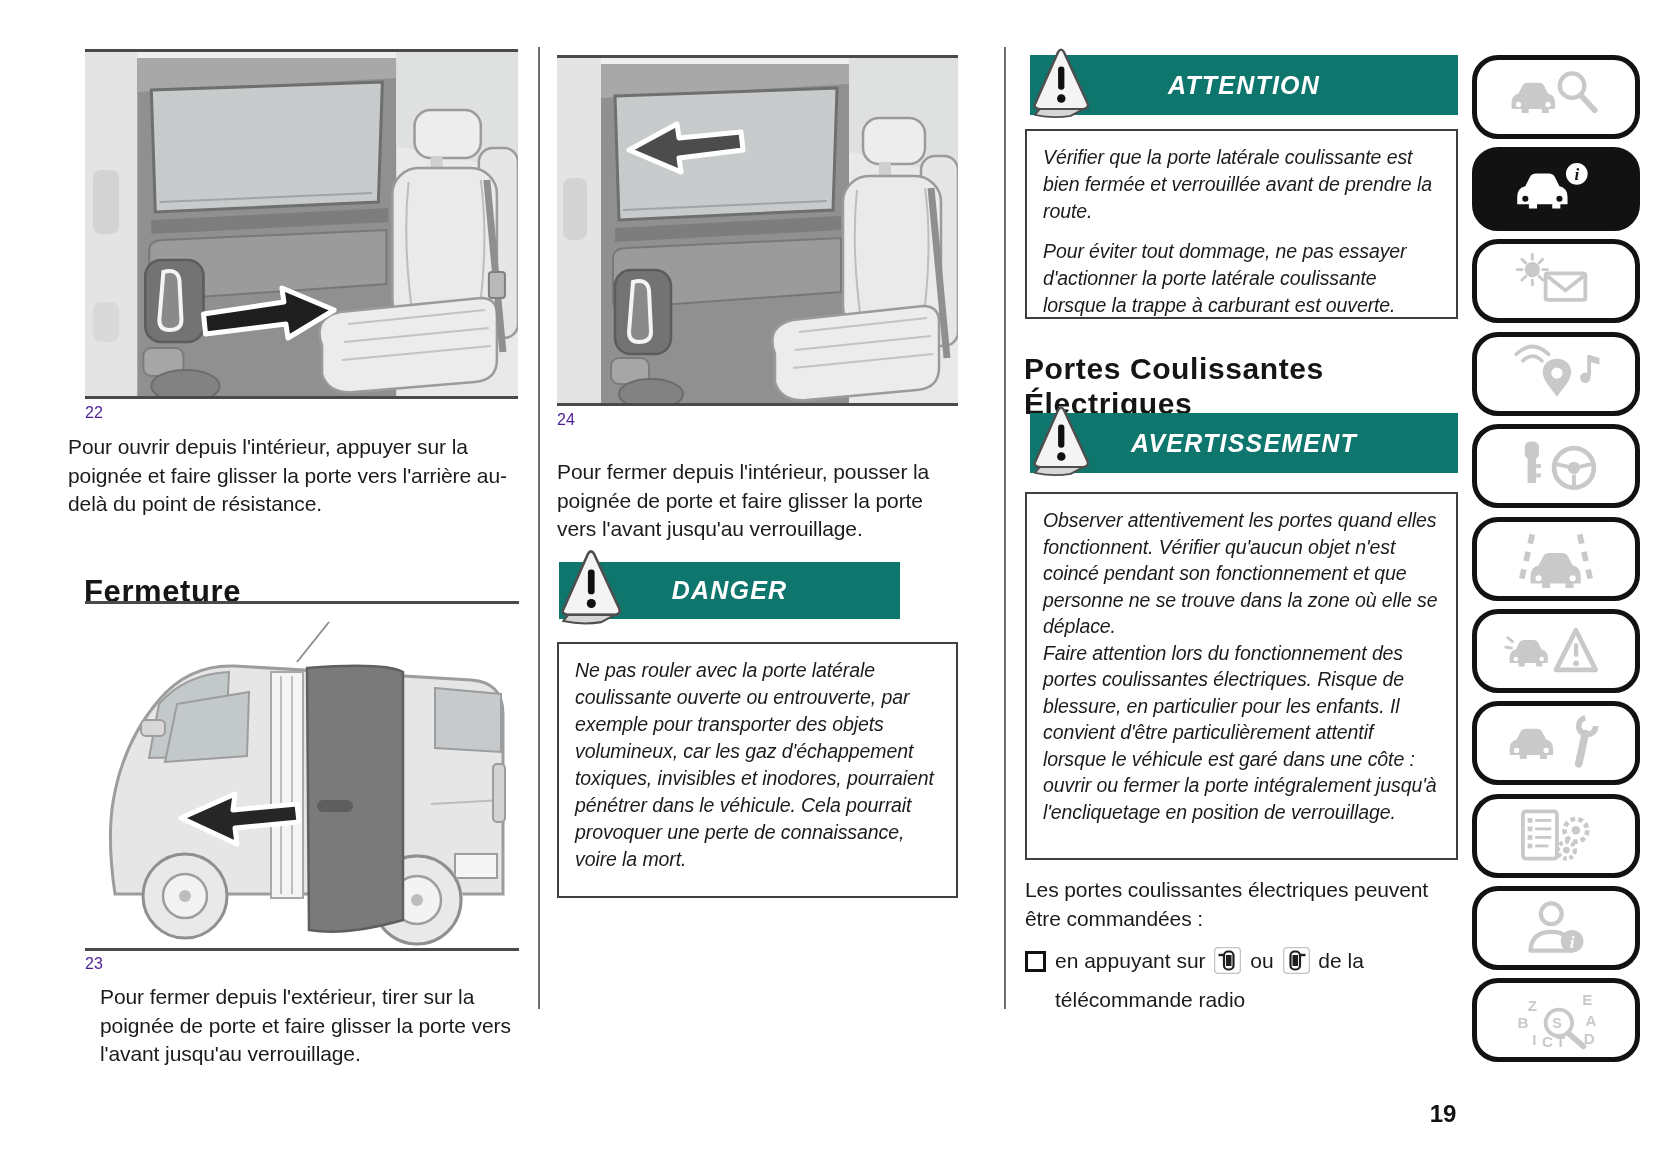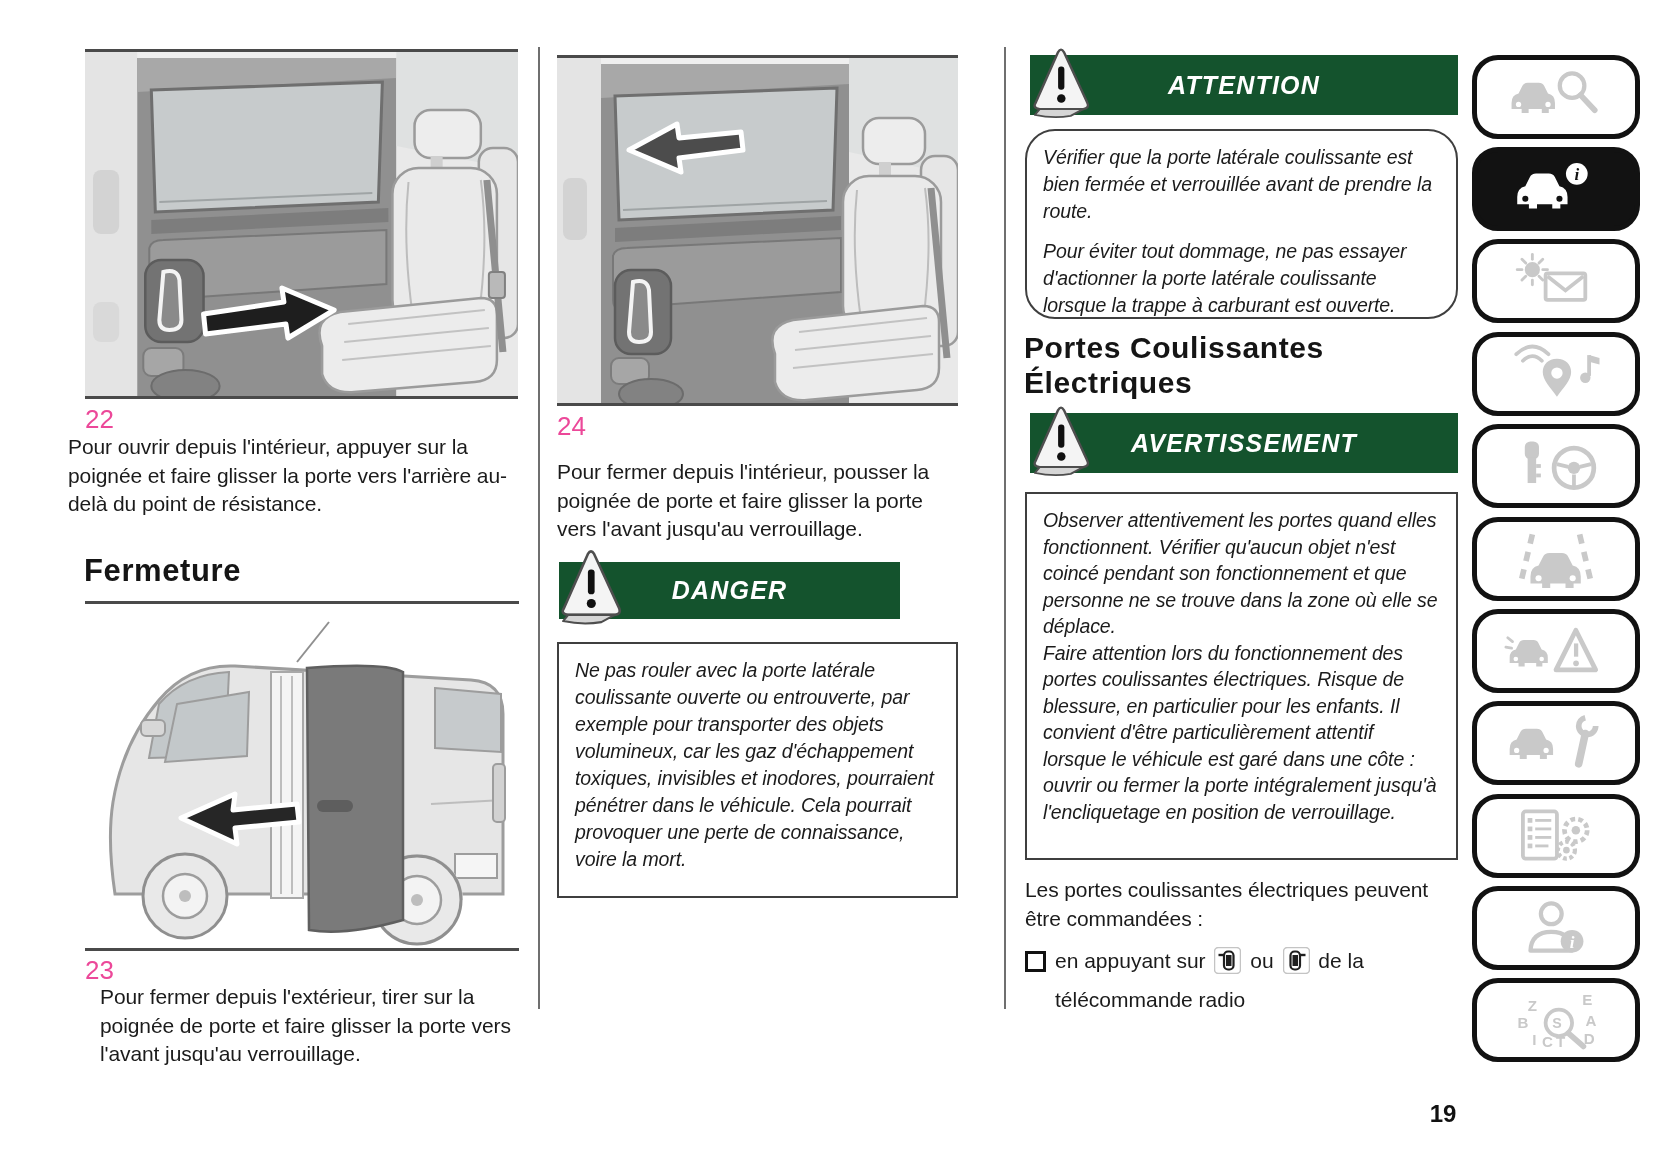--- a/index.html
+++ b/index.html
@@ -3,26 +3,26 @@
 <meta charset="utf-8">
 <style>
   html,body{margin:0;padding:0;background:#ffffff;}
   body{font-family:"Liberation Sans",sans-serif;color:#1b1b1b;}
   #page{position:relative;width:1653px;height:1165px;background:#fff;overflow:hidden;}
 
   .vsep{position:absolute;top:47px;height:962px;width:2px;background:#6f6f6f;}
 
   .figure{position:absolute;box-sizing:border-box;border-top:3px solid #4a4a4a;border-bottom:3px solid #4a4a4a;background:#fff;}
   .figure svg{display:block;width:100%;height:100%;}
-  .figcaption{position:absolute;font-size:26px;color:#ec4899;}
+  .figcaption{position:absolute;font-size:16px;color:#4c1d95;}
 
   .para{position:absolute;font-size:21px;line-height:28.5px;letter-spacing:-0.1px;}
-  .h1{position:absolute;font-weight:900;font-size:31px;letter-spacing:0.6px;color:#151515;}
-
-  .warnbar{position:absolute;background:#14532d;color:#ffffff;display:flex;align-items:center;justify-content:center;
+  .h1{position:absolute;font-weight:900;font-size:31px;letter-spacing:0.6px;color:#151515;margin-top:21px;}
+
+  .warnbar{position:absolute;background:#0f766e;color:#ffffff;display:flex;align-items:center;justify-content:center;
            font-weight:bold;font-style:italic;font-size:25px;letter-spacing:1.2px;}
   .tri{position:absolute;z-index:3;}
   .warnbox{position:absolute;box-sizing:border-box;border:2.5px solid #3f3f3f;padding:13px 16px;
            font-style:italic;font-size:19.5px;line-height:27px;letter-spacing:-0.1px;}
   .warnbox p{margin:0;}
   .warnbox p.gap{margin-top:13px;}
 
   .bullet-item{position:absolute;font-size:21px;line-height:33px;padding-left:30px;}
   .sq{position:absolute;left:0;top:7px;width:15px;height:15px;border:3.5px solid #111;display:inline-block;}
   .door-ico{display:inline-block;vertical-align:-6px;margin:0 3px;}
@@ -166,21 +166,21 @@
 
   <div class="warnbar" style="left:1030px;top:55px;width:428px;height:60px;">
     <span>ATTENTION</span>
   </div>
   <svg class="tri" style="left:1032px;top:44px;" width="58" height="78" viewBox="0 0 60 76">
     <path d="M27 6 Q30 1 33 6 L57 58 Q60 64 53 65 L8 65 Q0 64 4 58 Z" fill="#f4f4f4" stroke="#4e4e4e" stroke-width="2.5" stroke-linejoin="round"></path>
     <path d="M8 65 L3 71 Q22 75 40 72 L53 65 Z" fill="#d6d6d6" stroke="#4e4e4e" stroke-width="2" stroke-linejoin="round"></path>
     <rect x="27" y="21" width="6.5" height="24" rx="3" fill="#101010"></rect>
     <circle cx="30.3" cy="54" r="4.4" fill="#101010"></circle>
   </svg>
-  <div class="warnbox" style="left:1025px;top:129px;width:433px;height:190px;border-radius:30px;">
+  <div class="warnbox" style="left:1025px;top:129px;width:433px;height:190px;">
     <p>Vérifier que la porte latérale coulissante est bien fermée et verrouillée avant de prendre la route.</p>
     <p class="gap">Pour éviter tout dommage, ne pas essayer d'actionner la porte latérale coulissante lorsque la trappe à carburant est ouverte.</p>
   </div>
 
   <div class="h1" style="left:1024px;top:330px;width:390px;line-height:35px;font-size:30px;">Portes Coulissantes Électriques</div>
 
   <div class="warnbar" style="left:1030px;top:413px;width:428px;height:60px;">
     <span>AVERTISSEMENT</span>
   </div>
   <svg class="tri" style="left:1032px;top:402px;" width="58" height="78" viewBox="0 0 60 76">

